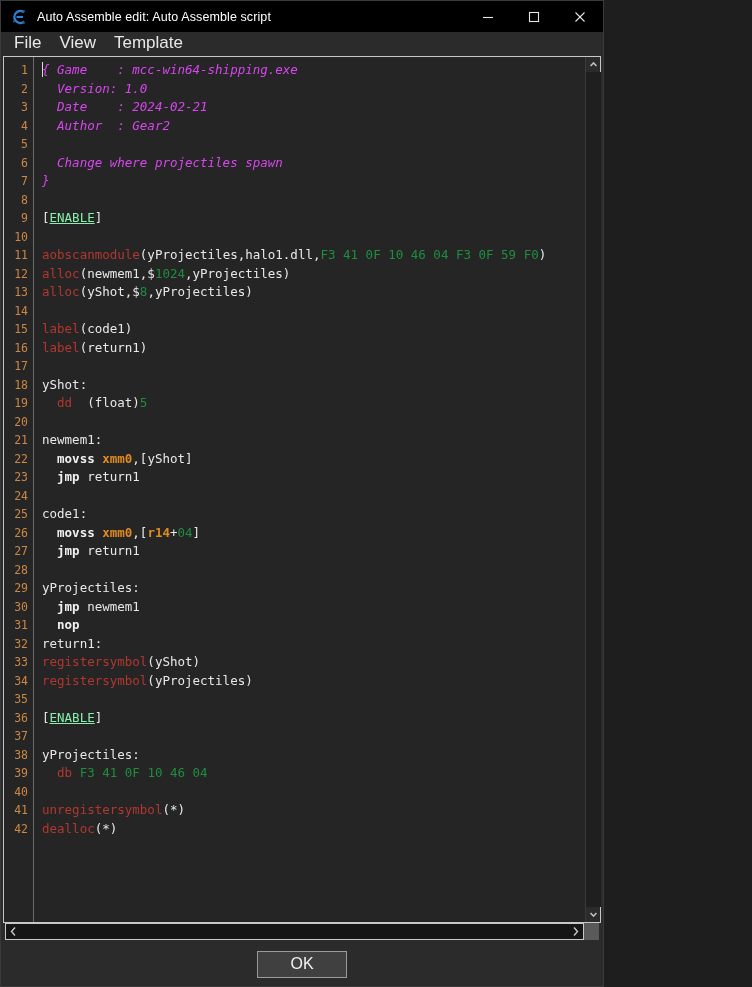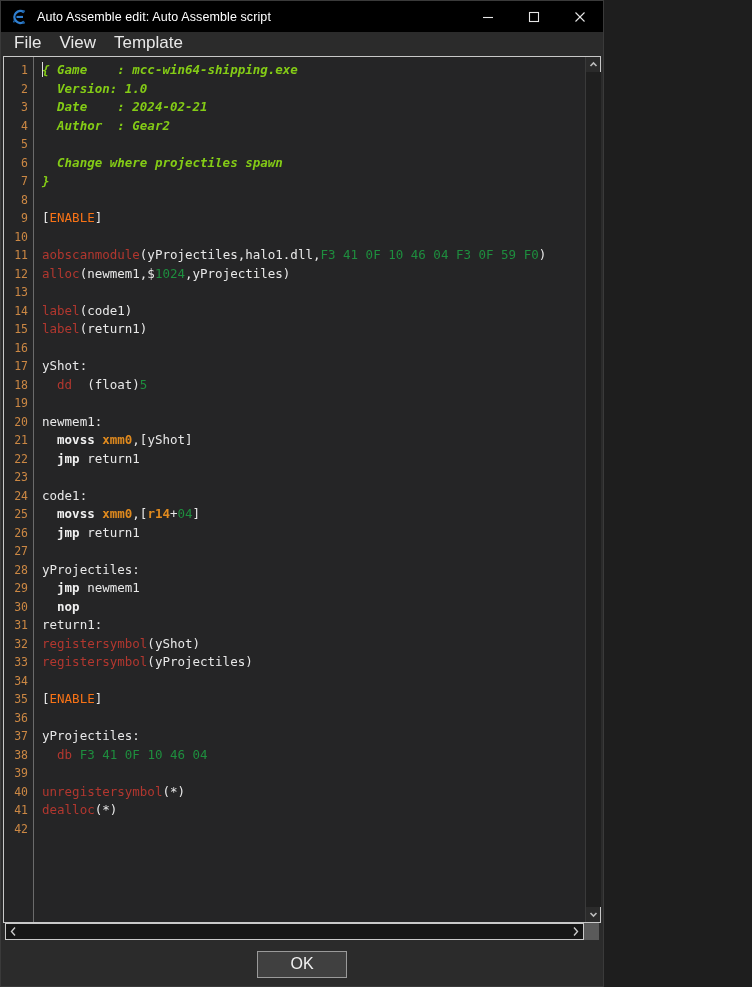--- a/index.html
+++ b/index.html
@@ -152,22 +152,22 @@
   .caret {
     position: absolute;
     left: 8px;
     top: 5px;
     width: 1px;
     height: 15px;
     background: #dddddd;
   }
 
   
-  .t-cmt  { color: #84cc16; font-style: italic; font-weight: bold; }
-  .t-sec  { color: #f97316; }
+  .t-cmt  { color: #d946ef; font-style: italic; }
+  .t-sec  { color: #86efac; text-decoration: underline; }
   .t-fn   { color: #b2372f; }
   .t-num  { color: #1e8e3e; }
   .t-reg  { color: #e08a1e; font-weight: bold; }
   .t-ins  { color: #f0f0f0; font-weight: bold; }
   .t-id   { color: #e8e8e8; }
 
   
   .vscroll {
     width: 15px;
     flex: 0 0 15px;
@@ -346,20 +346,21 @@
             <div class="code-line"><span class="t-cmt">  Date    : 2024-02-21</span></div>
             <div class="code-line"><span class="t-cmt">  Author  : Gear2</span></div>
             <div class="code-line">&nbsp;</div>
             <div class="code-line"><span class="t-cmt">  Change where projectiles spawn</span></div>
             <div class="code-line"><span class="t-cmt">}</span></div>
             <div class="code-line">&nbsp;</div>
             <div class="code-line"><span class="t-id">[</span><span class="t-sec">ENABLE</span><span class="t-id">]</span></div>
             <div class="code-line">&nbsp;</div>
             <div class="code-line"><span class="t-fn">aobscanmodule</span><span class="t-id">(yProjectiles,halo1.dll,</span><span class="t-num">F3 41 0F 10 46 04 F3 0F 59 F0</span><span class="t-id">)</span></div>
             <div class="code-line"><span class="t-fn">alloc</span><span class="t-id">(newmem1,$</span><span class="t-num">1024</span><span class="t-id">,yProjectiles)</span></div>
+            <div class="code-line"><span class="t-fn">alloc</span><span class="t-id">(yShot,$</span><span class="t-num">8</span><span class="t-id">,yProjectiles)</span></div>
             <div class="code-line">&nbsp;</div>
             <div class="code-line"><span class="t-fn">label</span><span class="t-id">(code1)</span></div>
             <div class="code-line"><span class="t-fn">label</span><span class="t-id">(return1)</span></div>
             <div class="code-line">&nbsp;</div>
             <div class="code-line"><span class="t-id">yShot:</span></div>
             <div class="code-line"><span class="t-id">  </span><span class="t-fn">dd</span><span class="t-id">  (float)</span><span class="t-num">5</span></div>
             <div class="code-line">&nbsp;</div>
             <div class="code-line"><span class="t-id">newmem1:</span></div>
             <div class="code-line"><span class="t-id">  </span><span class="t-ins">movss</span><span class="t-id"> </span><span class="t-reg">xmm0</span><span class="t-id">,[yShot]</span></div>
             <div class="code-line"><span class="t-id">  </span><span class="t-ins">jmp</span><span class="t-id"> return1</span></div>

